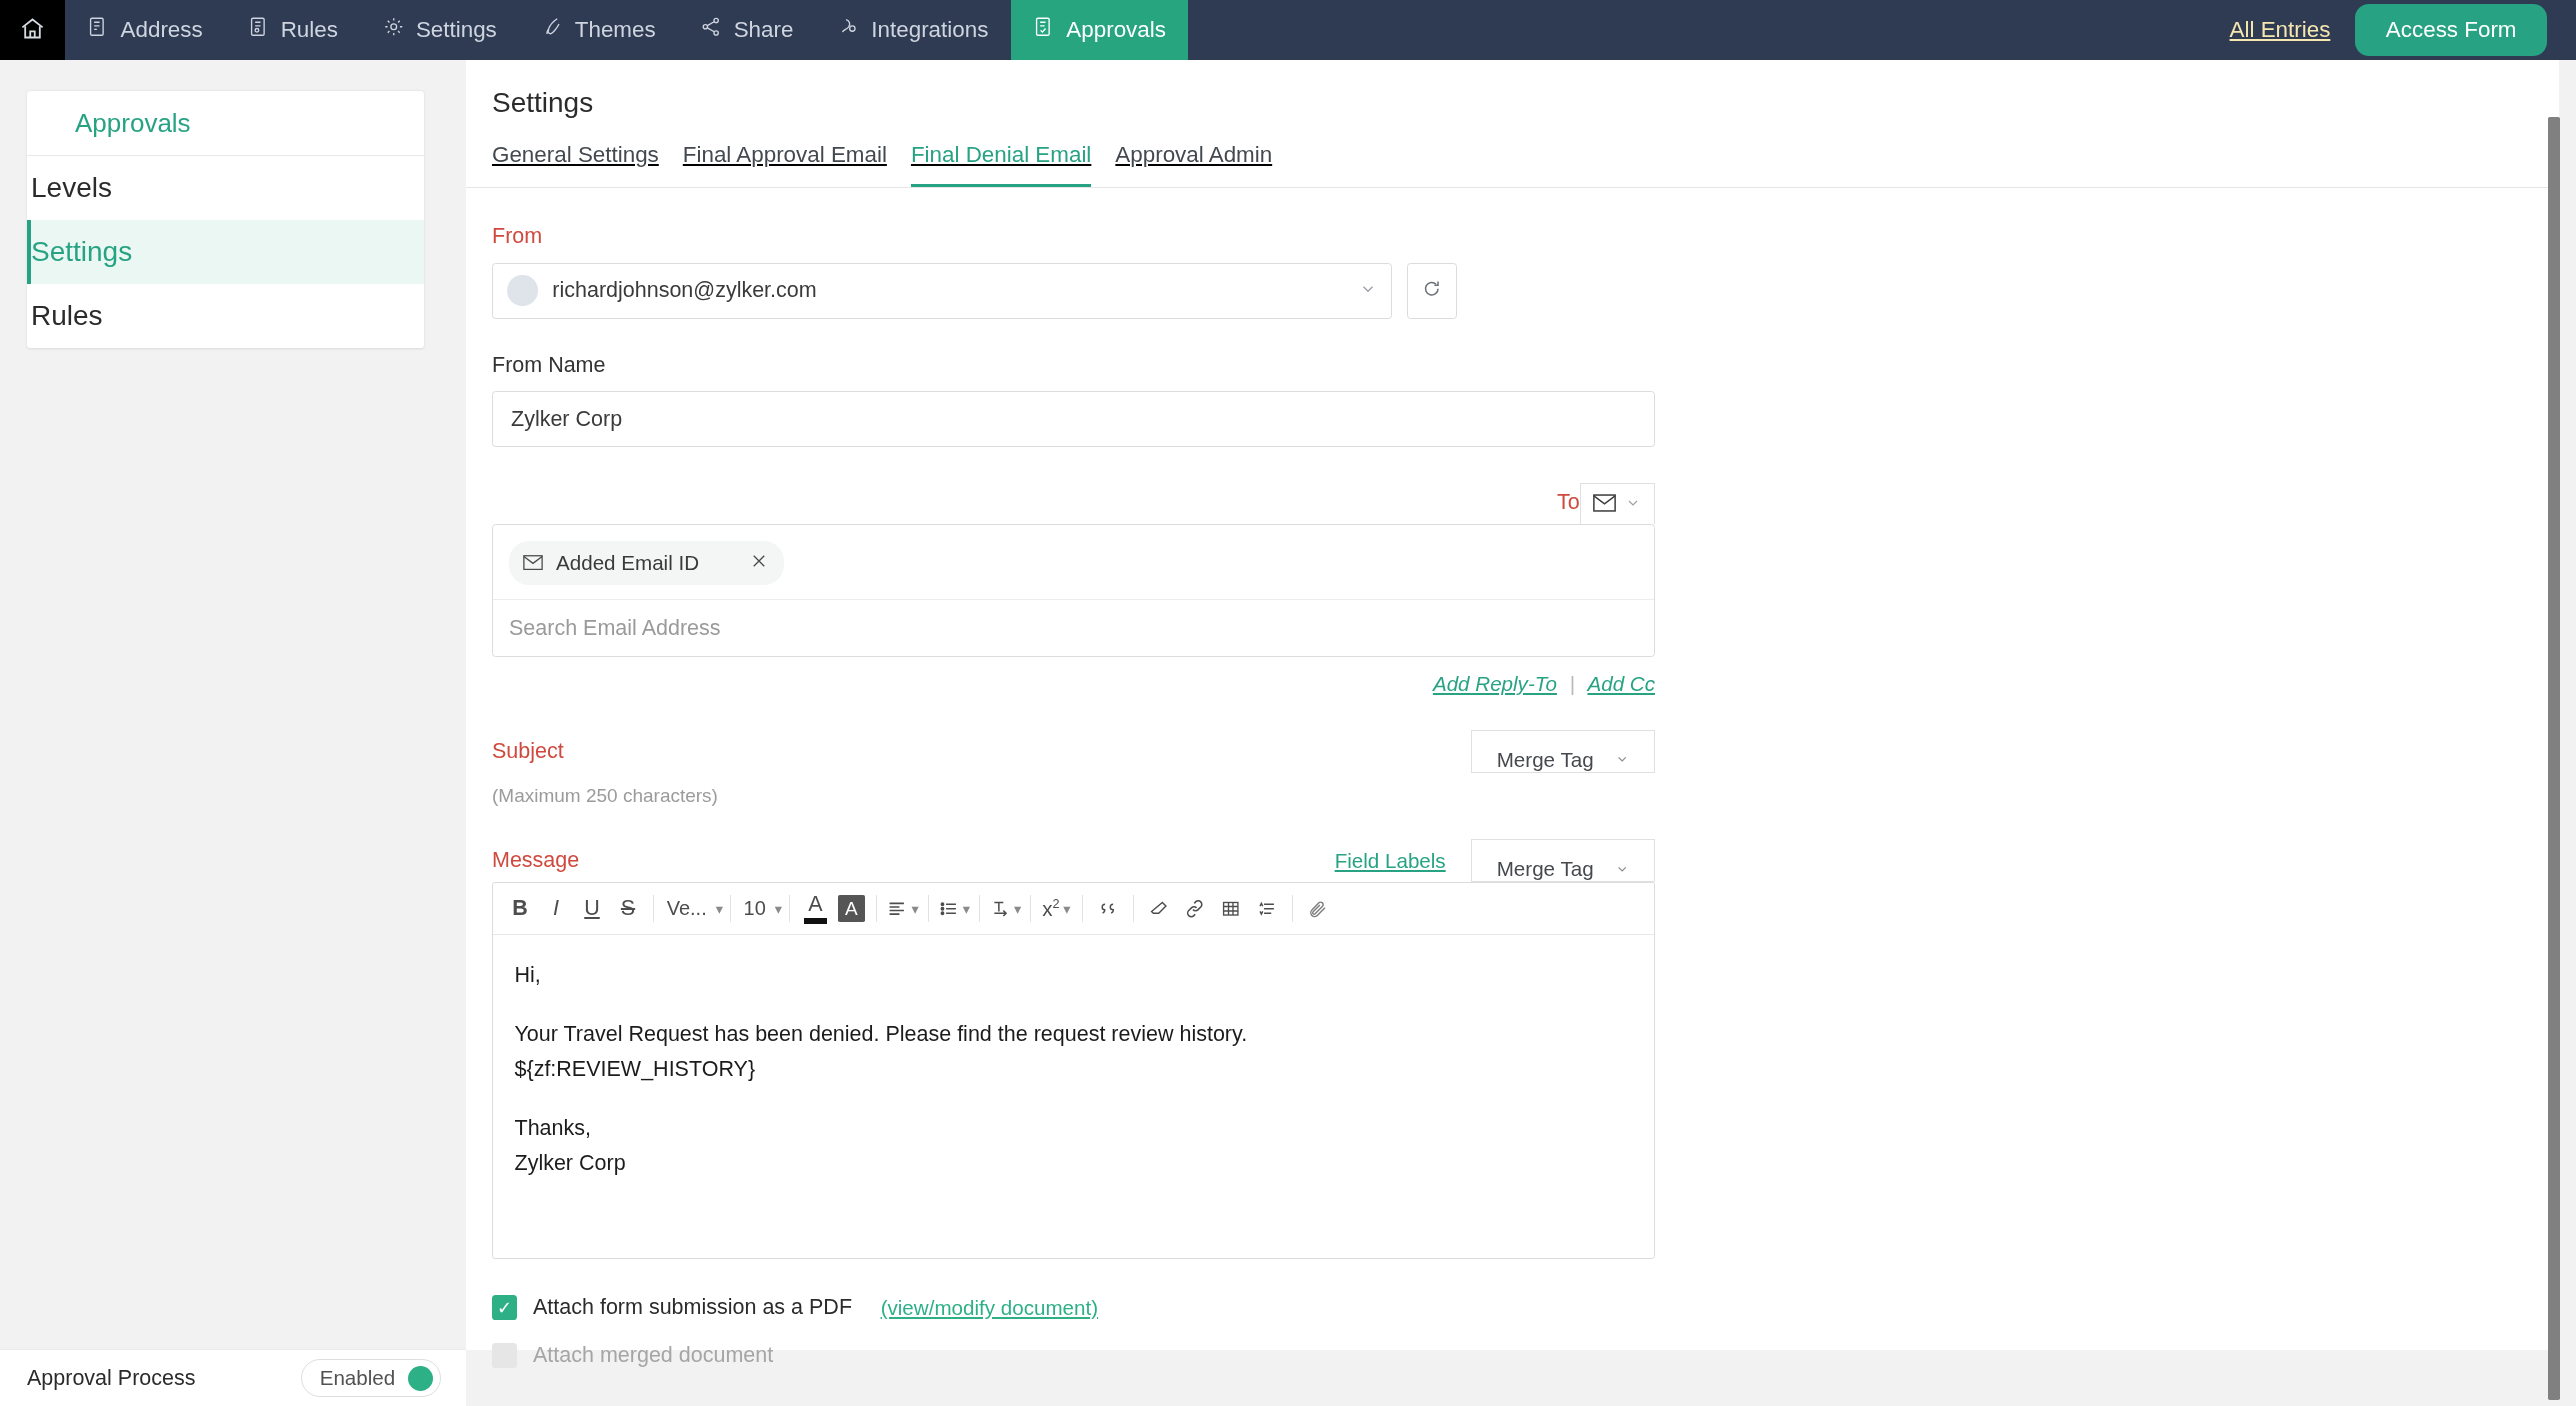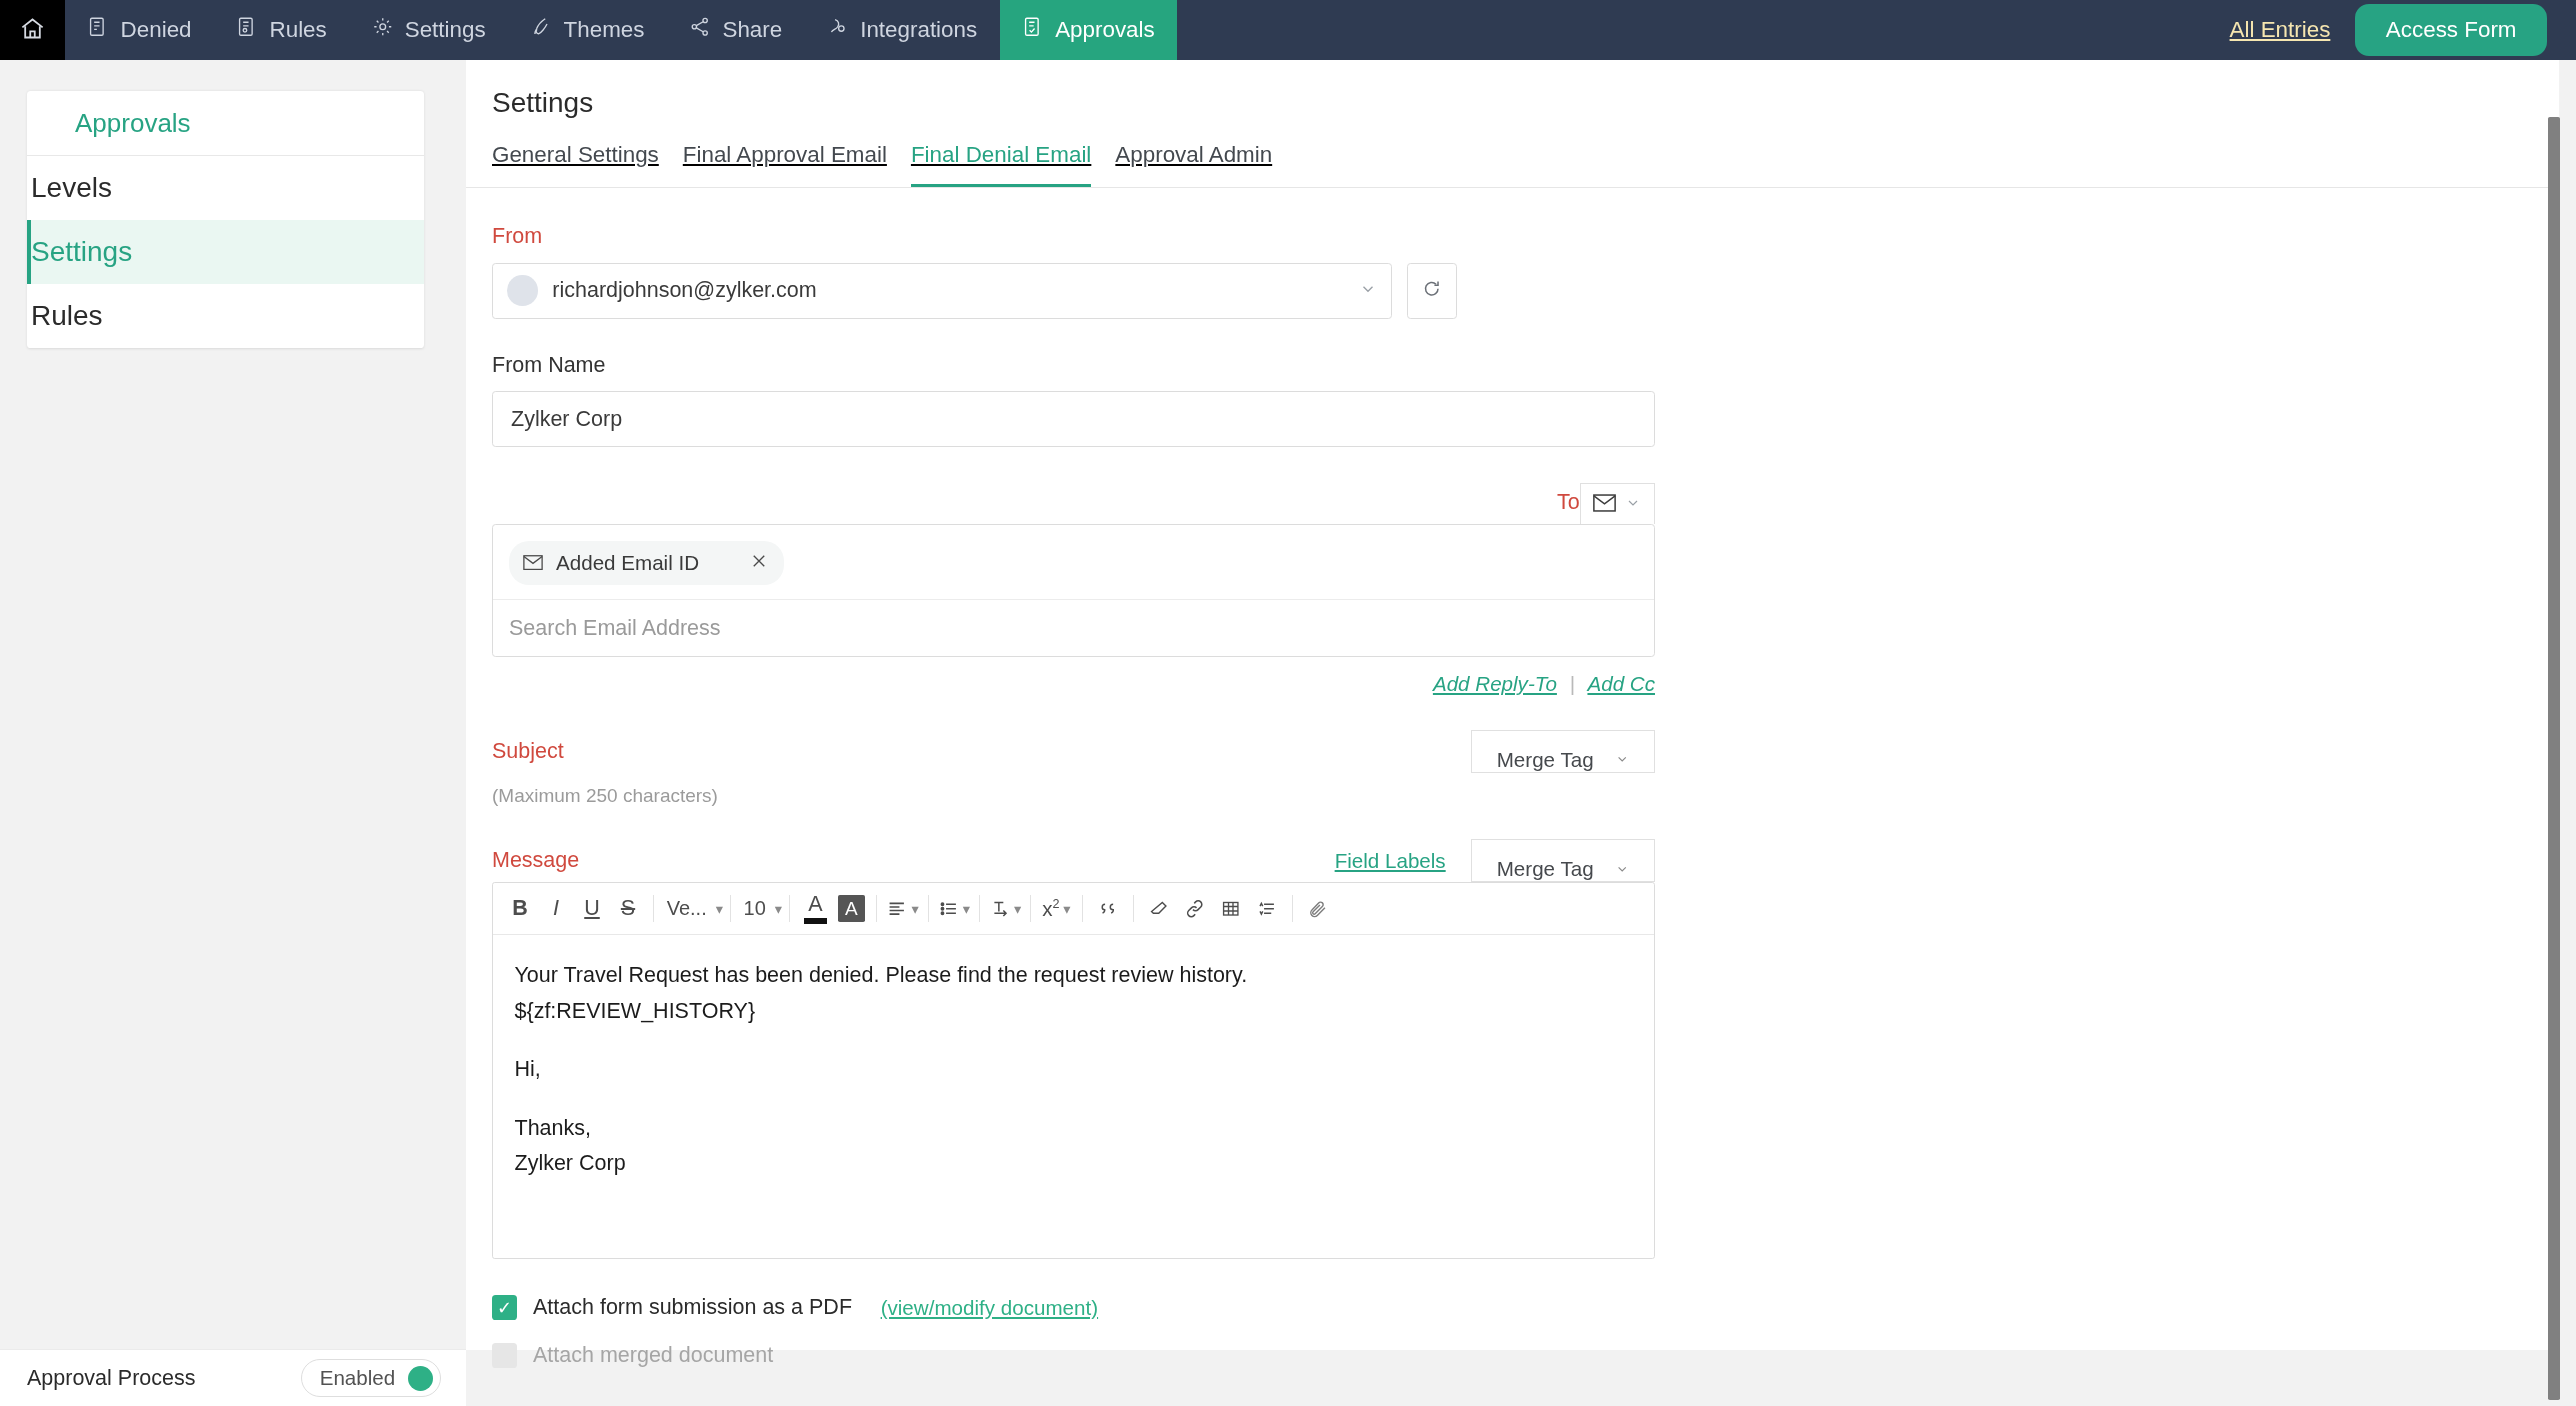--- a/index.html
+++ b/index.html
@@ -227,21 +227,21 @@
     </span>
   </div>
 
   <div class="nav-item">
     <span>
       <svg width="21.5" height="21.5" viewBox="0 0 24 24" fill="none" stroke="#cfd5e0" stroke-width="1.5">
         <rect x="4" y="2.5" width="14" height="19" rx="1.5"></rect>
           <path d="M8 7h6M8 11h6M8 15h3"></path>
       </svg>
     </span>
-    <span>Denied</span>
+    <span>Address</span>
   </div>
 
   <div class="nav-item">
     <span>
       <svg width="21.5" height="21.5" viewBox="0 0 24 24" fill="none" stroke="#cfd5e0" stroke-width="1.5">
         <rect x="4" y="2.5" width="14" height="19" rx="1.5"></rect>
           <path d="M8 7h6M8 11h6"></path>
           <circle cx="10" cy="16" r="2"></circle>
       </svg>
     </span>
@@ -516,25 +516,25 @@
         </span>
         <span class="tb-div"></span>
         <span class="tb">
           <svg width="21.5" height="21.5" viewBox="0 0 24 24" fill="none" stroke="#7d7d7d" stroke-width="1.6">
               <path d="M20 11l-8.5 8.5a4.2 4.2 0 0 1-6-6L13 5.5a2.9 2.9 0 1 1 4.1 4.1l-8 8a1.6 1.6 0 0 1-2.3-2.3l7.6-7.6"></path>
             </svg>
         </span>
       </div>
 
       <div class="body-area">
+        <p>Hi,</p>
         <p style="margin-bottom:23px;">
           <span>Your Travel Request has been denied. Please find the request review history.</span><br>
           <span>${zf:REVIEW_HISTORY}</span>
         </p>
-        <p>Hi,</p>
         <p>
           <span>Thanks,</span><br>
           <span>Zylker Corp</span>
         </p>
       </div>
     </div>
 
     <div class="cb-row">
       <span class="cb on">✓</span>
       <span class="cb-label">Attach form submission as a PDF</span>

